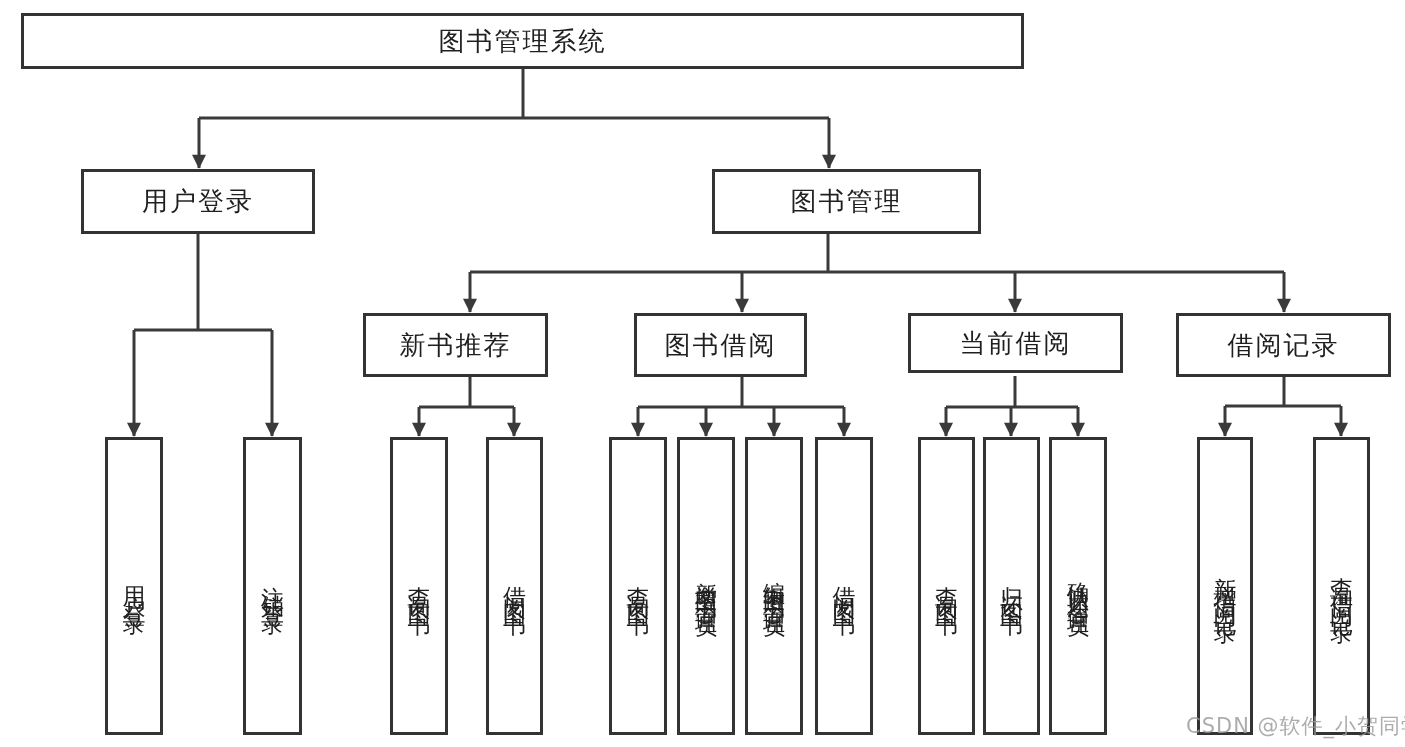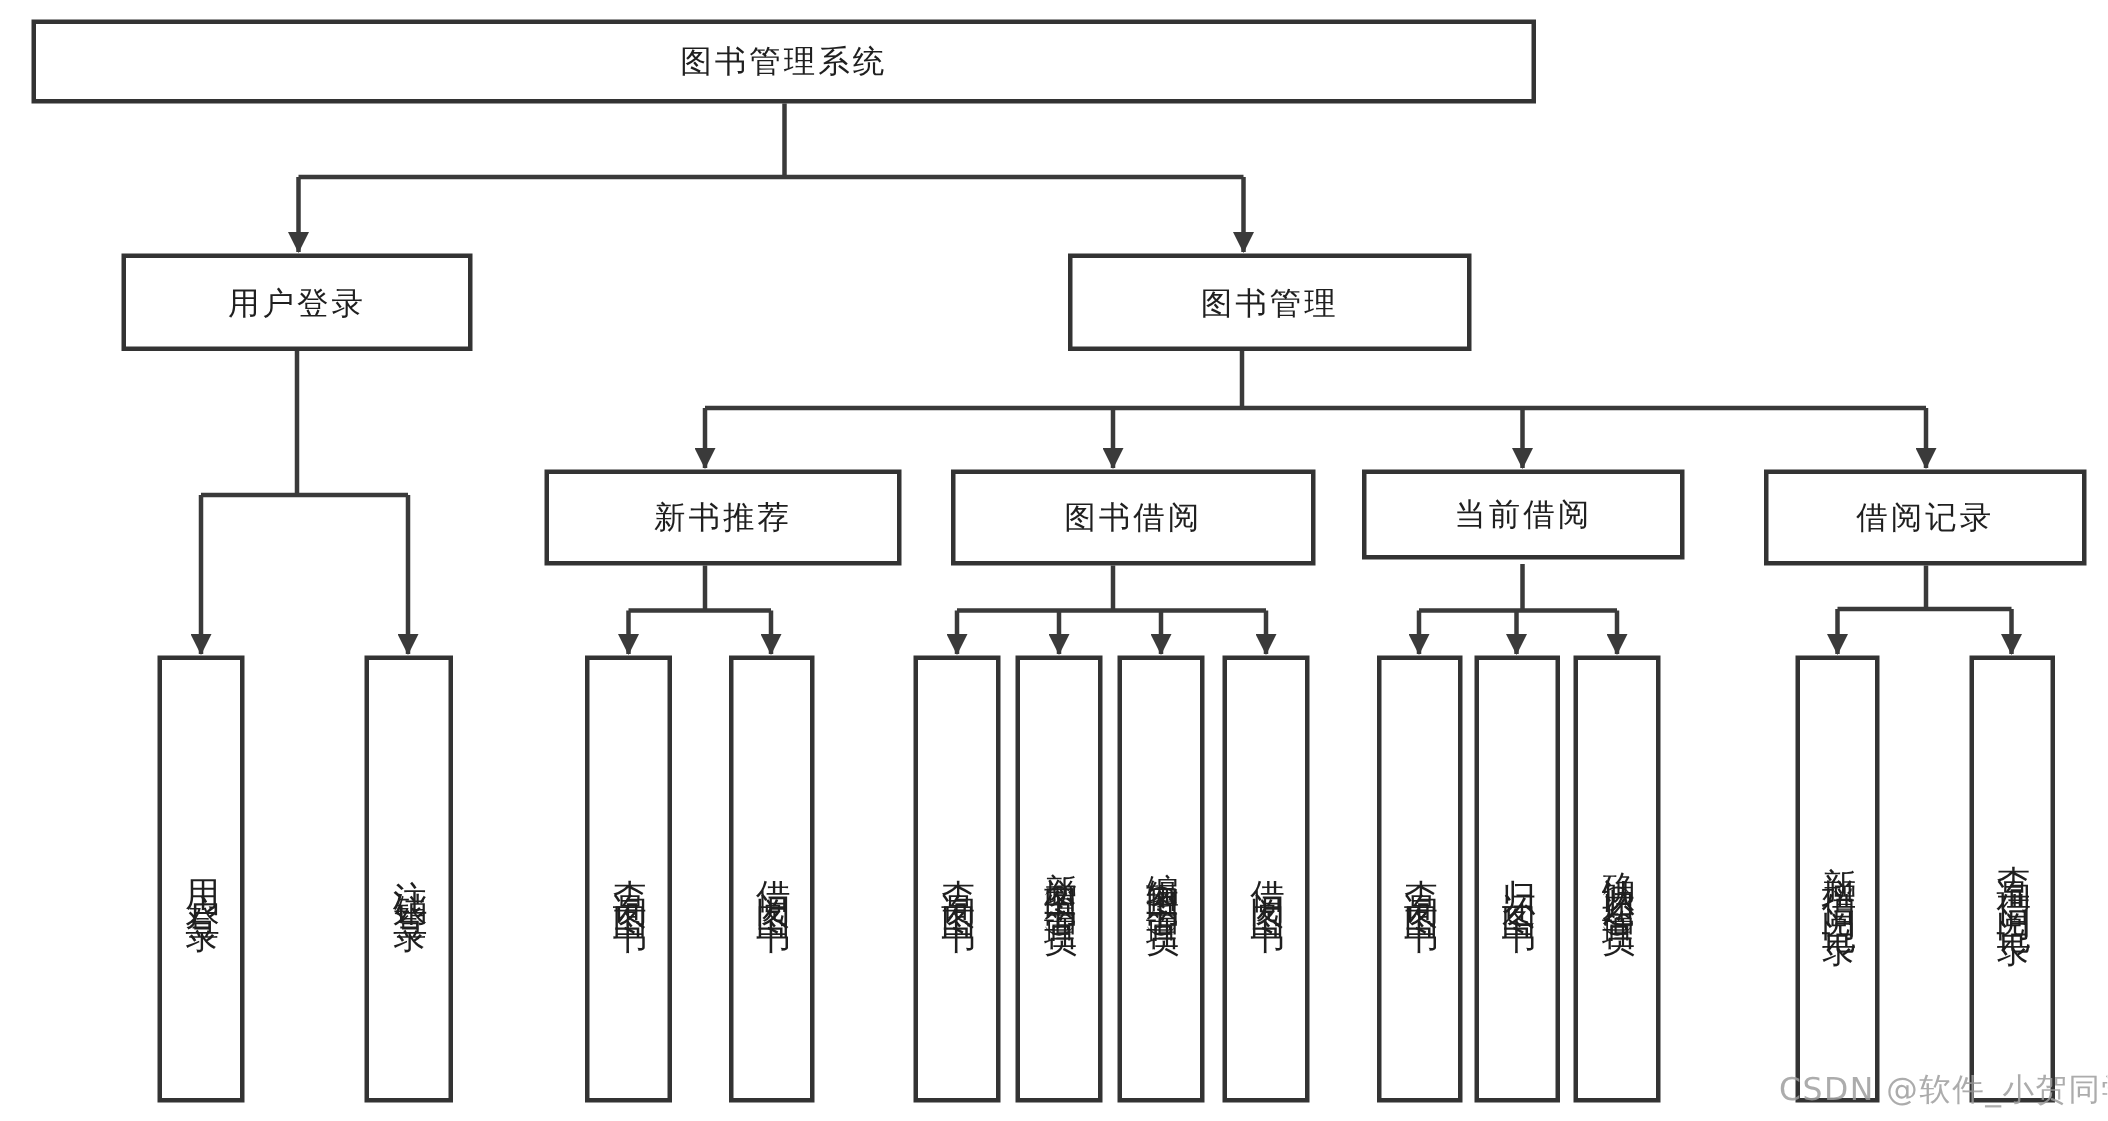--- a/index.html
+++ b/index.html
@@ -4,21 +4,21 @@
 <style>
   html,body{margin:0;padding:0;background:#ffffff;}
   .canvas{
     position:relative;width:1405px;height:747px;background:#ffffff;overflow:hidden;
     font-family:"DejaVu Sans",sans-serif;color:#1f1f1f;
   }
   .wires{position:absolute;left:0;top:0;width:1405px;height:747px;z-index:1;}
   .node{
     position:absolute;box-sizing:border-box;background:#ffffff;border:3px solid #333333;
     display:flex;align-items:center;justify-content:center;z-index:2;
-    font-size:21px;letter-spacing:2px;white-space:nowrap;
+    font-size:26px;letter-spacing:2px;white-space:nowrap;
   }
   .leaf{
     position:absolute;box-sizing:border-box;background:#ffffff;border:3px solid #333333;
     display:flex;align-items:center;justify-content:center;z-index:2;
     writing-mode:vertical-rl;text-orientation:mixed;
     font-size:23px;letter-spacing:9px;line-height:1;overflow:hidden;
   }
   .leaf.long{font-size:22px;letter-spacing:5px;}
   .watermark{
     position:absolute;left:1186px;top:712px;z-index:3;pointer-events:none;
@@ -78,22 +78,22 @@
       <path d="M1225 406 V436" marker-end="url(#ah)"></path>
       <path d="M1341 406 V436" marker-end="url(#ah)"></path>
     </g>
   </svg>
 
   <div class="node" style="left:21px;top:13px;width:1003px;height:56px;">图书管理系统</div>
 
   <div class="node" style="left:81px;top:169px;width:234px;height:65px;">用户登录</div>
   <div class="node" style="left:712px;top:169px;width:269px;height:65px;">图书管理</div>
 
-  <div class="node" style="left:363px;top:313px;width:238px;height:64px;">新书推荐</div>
-  <div class="node" style="left:634px;top:313px;width:243px;height:64px;">图书借阅</div>
+  <div class="node" style="left:363px;top:313px;width:185px;height:64px;">新书推荐</div>
+  <div class="node" style="left:634px;top:313px;width:173px;height:64px;">图书借阅</div>
   <div class="node" style="left:908px;top:313px;width:215px;height:60px;">当前借阅</div>
   <div class="node" style="left:1176px;top:313px;width:215px;height:64px;">借阅记录</div>
 
   <div class="leaf" style="left:105px;top:437px;width:58px;height:298px;">用户登录</div>
   <div class="leaf" style="left:243px;top:437px;width:59px;height:298px;">注销登录</div>
 
   <div class="leaf" style="left:390px;top:437px;width:58px;height:298px;">查询图书</div>
   <div class="leaf" style="left:486px;top:437px;width:57px;height:298px;">借阅图书</div>
 
   <div class="leaf" style="left:609px;top:437px;width:58px;height:298px;">查询图书</div>

